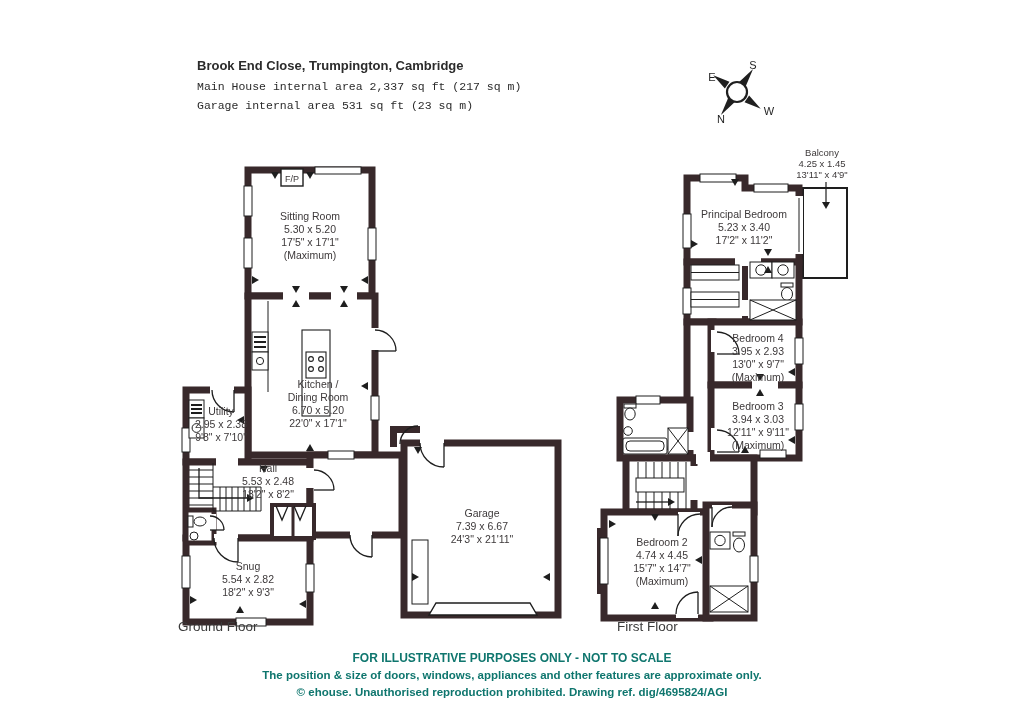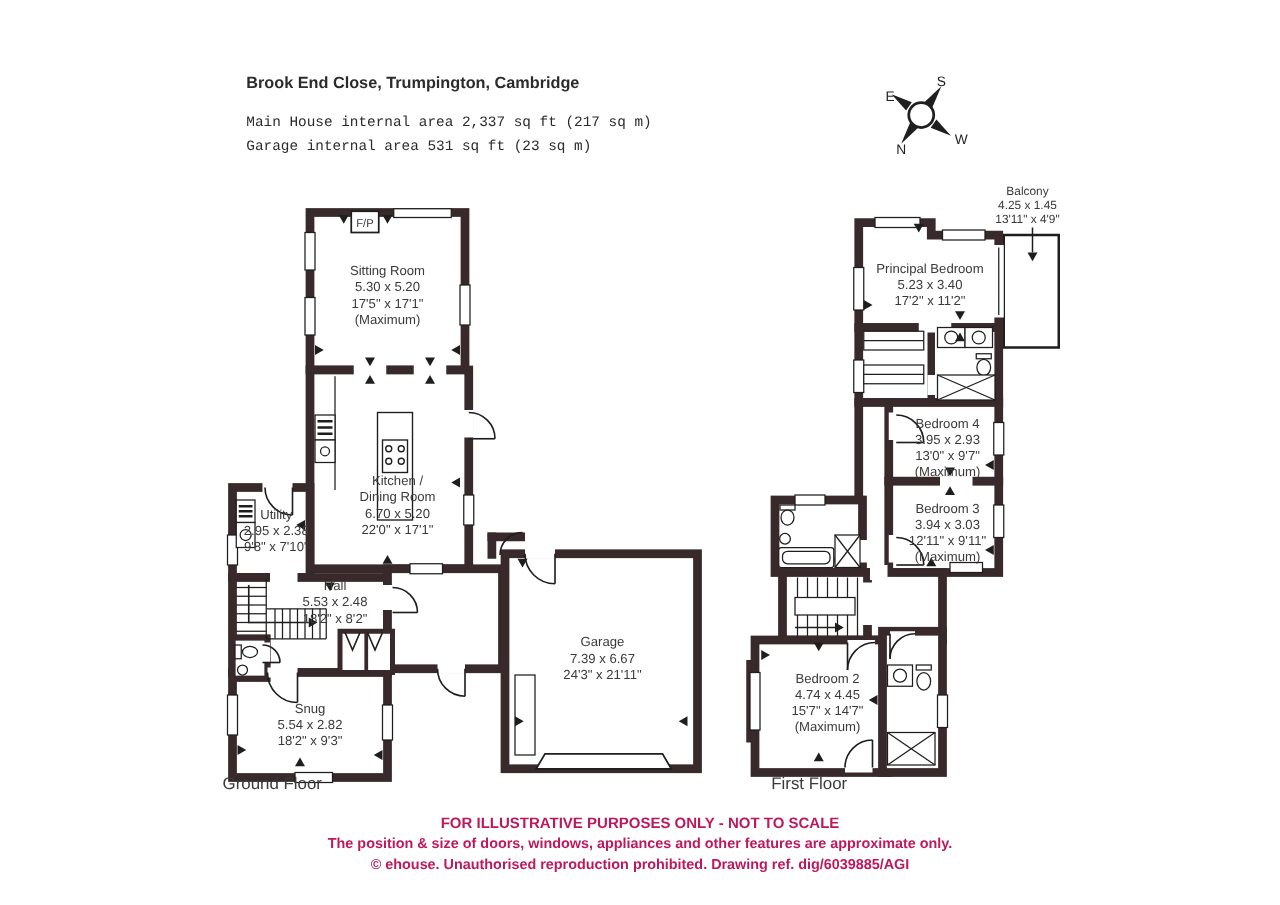--- a/index.html
+++ b/index.html
@@ -1,21 +1,21 @@
 <!DOCTYPE html>
 <html><head>
 <meta charset="utf-8">
 <style>
   html,body{margin:0;padding:0;background:#ffffff;}
   .canvas{position:relative;width:1024px;height:724px;background:#fff;overflow:hidden;
           font-family:"Liberation Sans",sans-serif;color:#2e2e2e;}
   .header{position:absolute;left:197px;top:58px;}
-  .header .title{font-size:13px;font-weight:bold;margin-bottom:16px;color:#2b2b2b;}
+  .header .title{font-size:13px;font-weight:bold;margin-bottom:4px;color:#2b2b2b;}
   .header .hline{font-size:11.5px;line-height:19px;color:#2b2b2b;font-family:Liberation Mono, monospace;}
-  .footer{position:absolute;left:0;top:650px;width:1024px;text-align:center;color:#be185d;}
+  .footer{position:absolute;left:0;top:650px;width:1024px;text-align:center;color:#0f766e;}
   .footer .f1{font-size:12px;font-weight:bold;line-height:17px;}
   .footer .f2,.footer .f3{font-size:11.5px;line-height:17px;font-weight:bold;}
   svg{position:absolute;left:0;top:0;}
   svg text{font-family:"Liberation Sans",sans-serif;fill:#3d393a;}
   .room-name,.room-dim{font-size:10.5px;}
   .small-lab{font-size:9.5px;}
   .floor-lab{font-size:13.5px;fill:#3a3a3a;}
   .fp-lab{font-size:9px;}
   .compass-lab{font-size:11px;fill:#1f1f1f;}
 </style>
@@ -377,16 +377,16 @@
       </g>
     </g>
 
     <text class="floor-lab" x="178" y="631">Ground Floor</text>
     <text class="floor-lab" x="617" y="631">First Floor</text>
   </svg>
 
   <div class="footer">
     <div class="f1">FOR ILLUSTRATIVE PURPOSES ONLY - NOT TO SCALE</div>
     <div class="f2">The position &amp; size of doors, windows, appliances and other features are approximate only.</div>
-    <div class="f3">© ehouse. Unauthorised reproduction prohibited. Drawing ref. dig/6039885/AGI</div>
+    <div class="f3">© ehouse. Unauthorised reproduction prohibited. Drawing ref. dig/4695824/AGI</div>
   </div>
 
 </div>
 
 </body></html>

